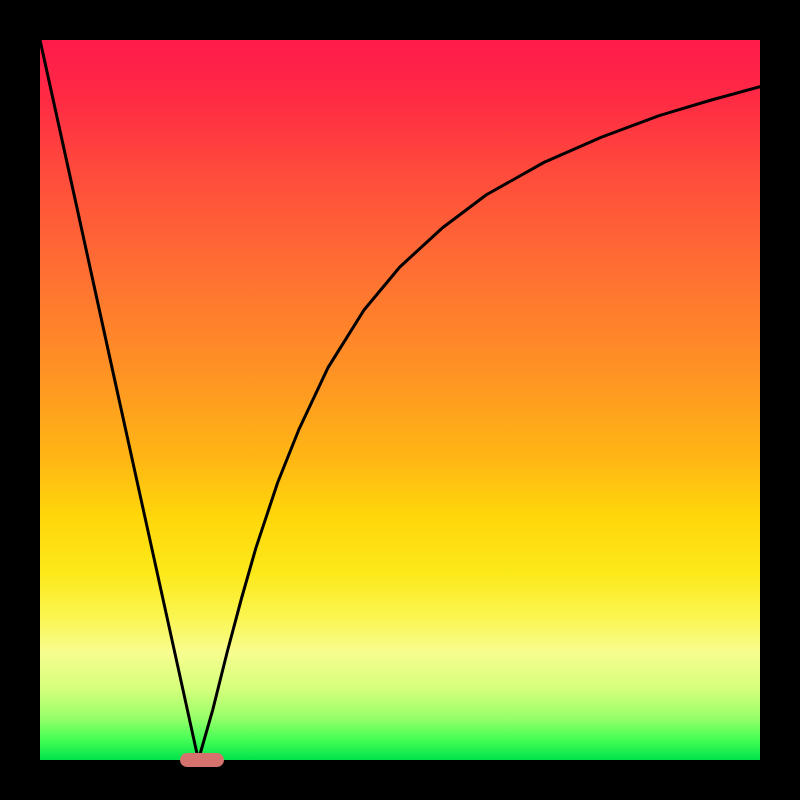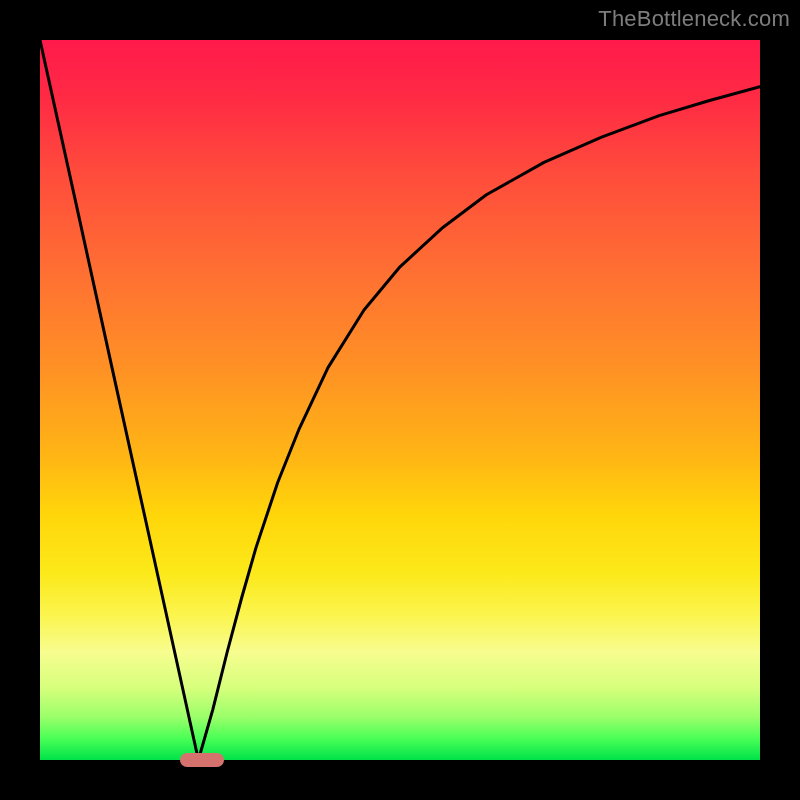--- a/index.html
+++ b/index.html
@@ -67,14 +67,13 @@
 </head>
 <body>
 
 <div class="frame">
   <div class="plot-area">
     <svg class="curve" viewBox="0 0 720 720" preserveAspectRatio="none">
       <path fill="none" stroke="#000" stroke-width="3" stroke-linejoin="round" stroke-linecap="round" d="M 0.00 0.00 L 36.00 163.44 L 72.00 327.60 L 108.00 491.04 L 144.00 654.48 L 158.40 720.00 L 158.40 720.00 L 172.80 669.60 L 187.20 612.00 L 201.60 558.00 L 216.00 507.60 L 237.60 442.80 L 259.20 388.80 L 288.00 327.60 L 324.00 270.00 L 360.00 226.80 L 403.20 187.20 L 446.40 154.80 L 504.00 122.40 L 561.60 97.20 L 619.20 75.60 L 669.60 60.48 L 720.00 46.80 " id="curvePath"></path>
     </svg>
     <div class="marker" id="marker" style="width: 43.2px; height: 14px; left: 140.4px; bottom: -7px;"></div>
   </div>
-  <div class="watermark">TheBottleneck.com</div>
 </div>
 
 </body></html>

